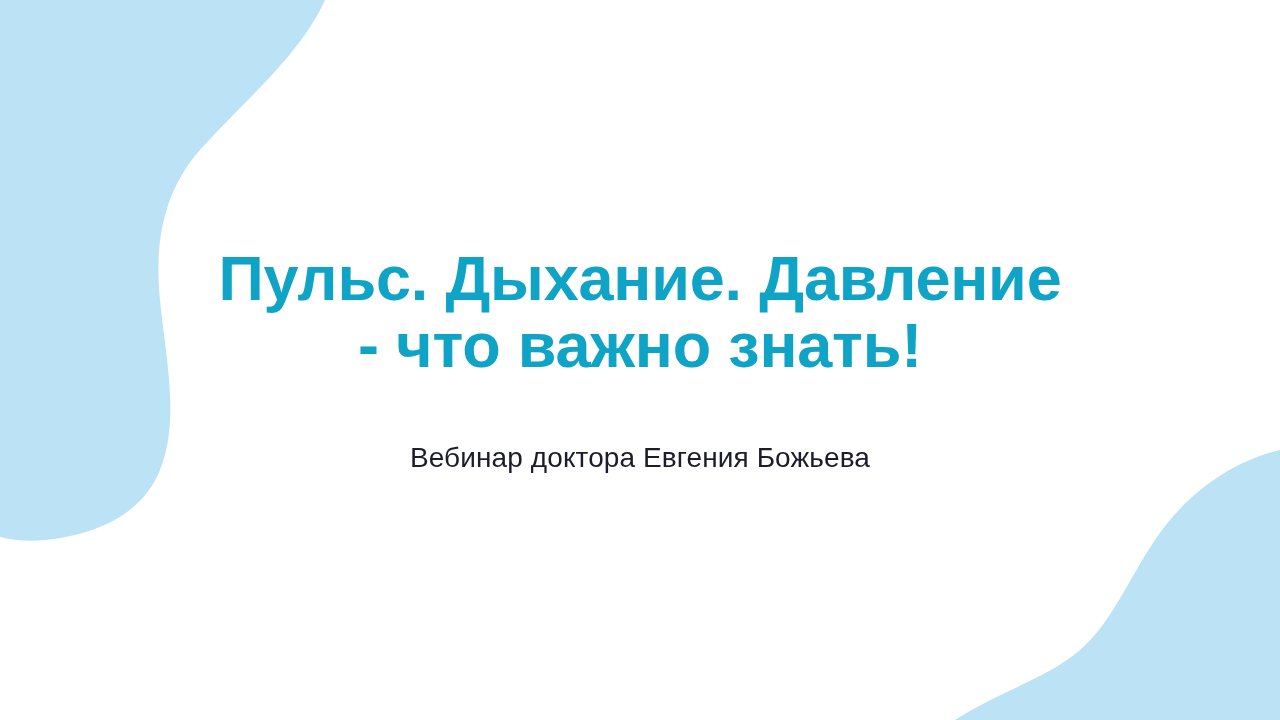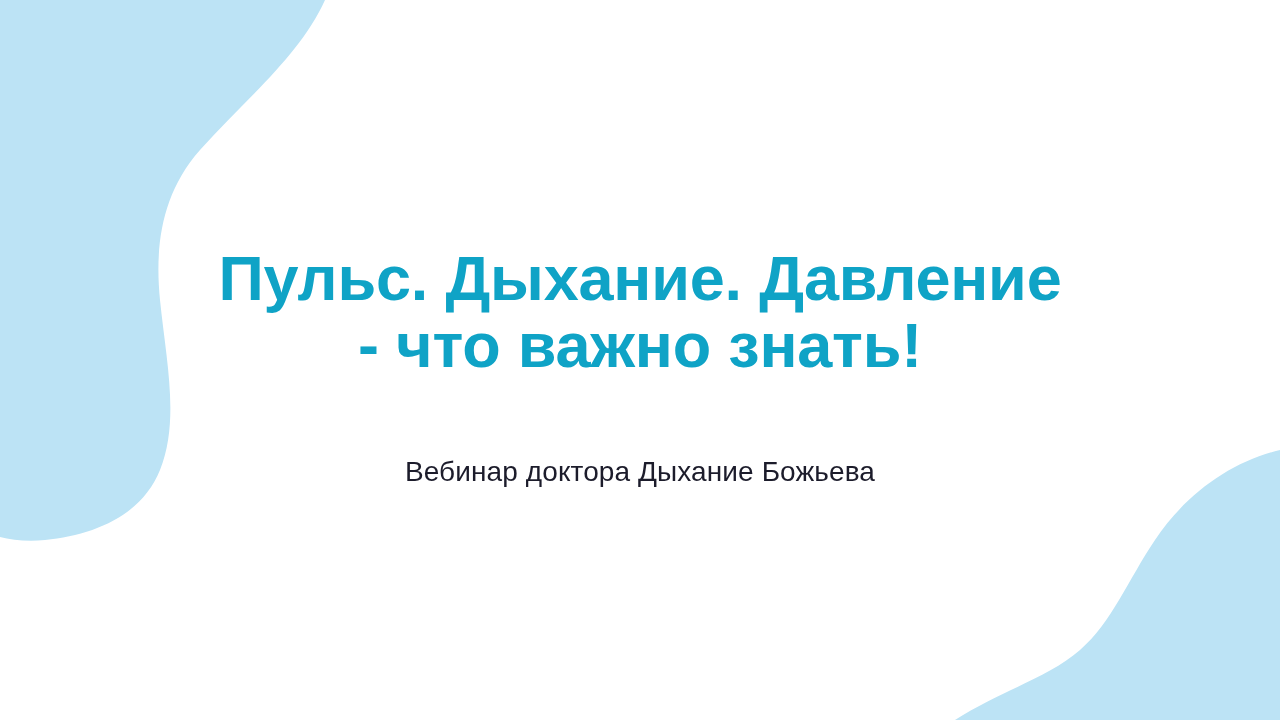--- a/index.html
+++ b/index.html
@@ -40,21 +40,21 @@
     width: 1280px;
     height: 720px;
     display: flex;
     flex-direction: column;
     align-items: center;
     justify-content: center;
     z-index: 5;
   }
 
   .title {
-    margin: 14px;
+    margin: 0;
     padding: 0 40px;
     width: 1100px;
     box-sizing: border-box;
     text-align: center;
     color: #0FA3C6;
     font-family: "Liberation Sans", sans-serif;
     font-weight: 700;
     font-size: 63px;
     line-height: 1.06;
     letter-spacing: -0.2px;
@@ -96,17 +96,17 @@
              C 1048,678 1002,690 955,720
              L 1280,720
              Z"></path>
   </svg>
 
   <div class="content">
 
     <h1 class="title">Пульс. Дыхание. Давление
 - что важно знать!</h1>
 
-    <p class="subtitle">Вебинар доктора Дыхание Божьева</p>
+    <p class="subtitle">Вебинар доктора Евгения Божьева</p>
 
   </div>
 
 </div>
 
 </body></html>

